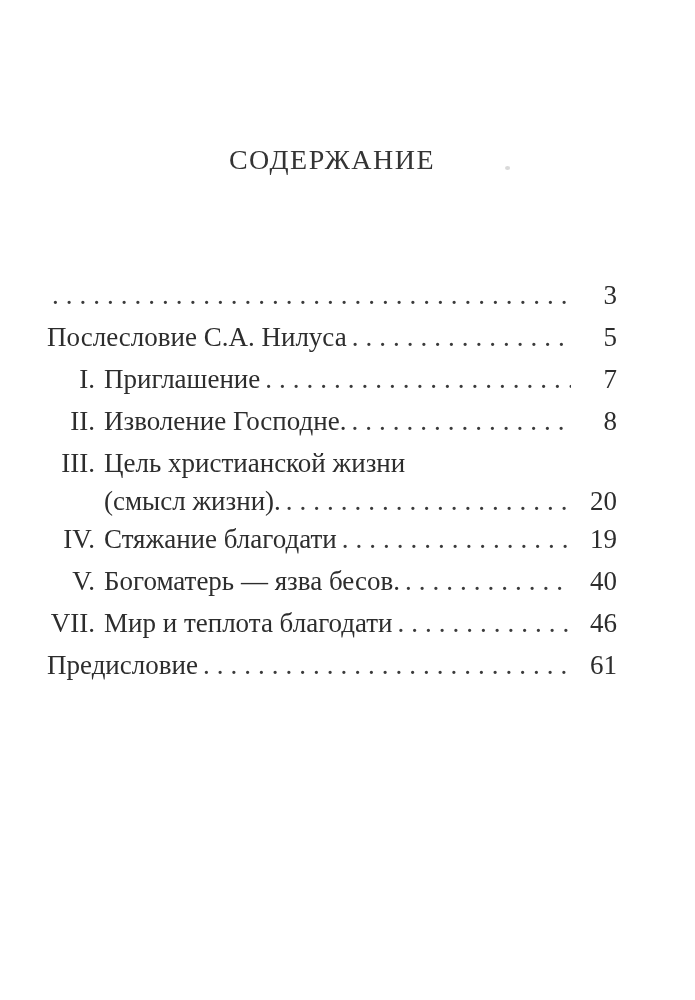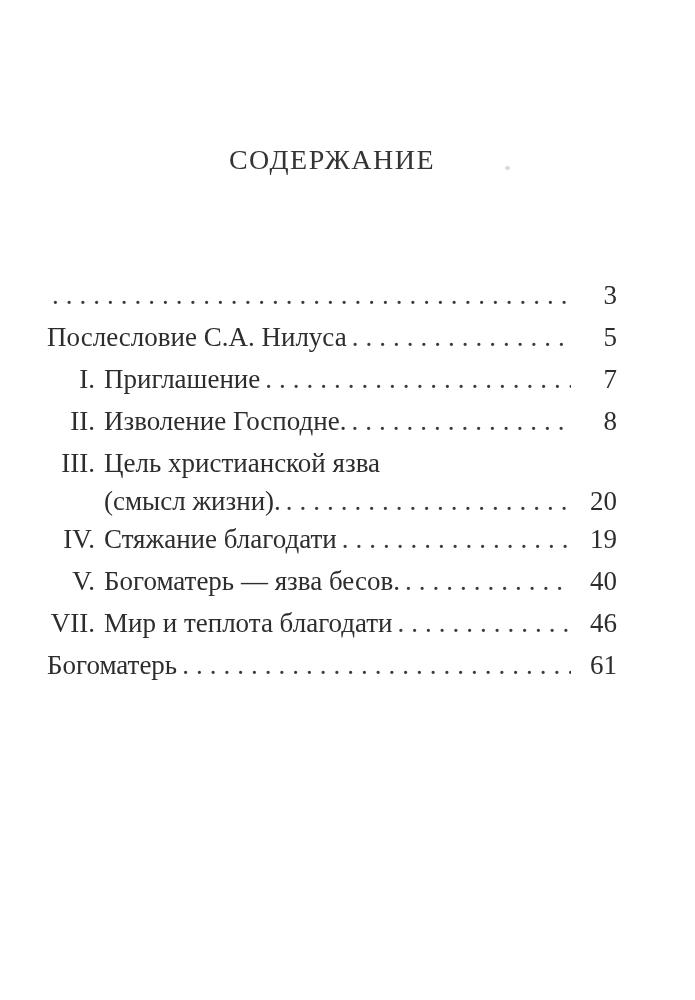--- a/index.html
+++ b/index.html
@@ -113,21 +113,21 @@
     <span class="pg">7</span>
   </div>
       <div class="toc-row">
     <span class="num">II.</span>
     <span class="entry-title">Изволение Господне.</span>
     <span class="dots"></span>
     <span class="pg">8</span>
   </div>
       <div class="toc-row">
     <span class="num">III.</span>
-    <span class="entry-title">Цель христианской язва</span>
+    <span class="entry-title">Цель христианской жизни</span>
     <span class="dots no-dots"></span>
     <span class="pg"></span>
   </div>
       <div class="toc-row cont">
     <span class="num hidden-keep"></span>
     <span class="entry-title">(смысл жизни).</span>
     <span class="dots"></span>
     <span class="pg">20</span>
   </div>
       <div class="toc-row">
@@ -143,20 +143,20 @@
     <span class="pg">40</span>
   </div>
       <div class="toc-row">
     <span class="num">VII.</span>
     <span class="entry-title">Мир и теплота благодати</span>
     <span class="dots"></span>
     <span class="pg">46</span>
   </div>
       <div class="toc-row">
 
-    <span class="entry-title">Богоматерь</span>
+    <span class="entry-title">Предисловие</span>
     <span class="dots"></span>
     <span class="pg">61</span>
   </div>
     </div>
 </div>
 
 <div class="speck"></div>
 
 </body></html>

